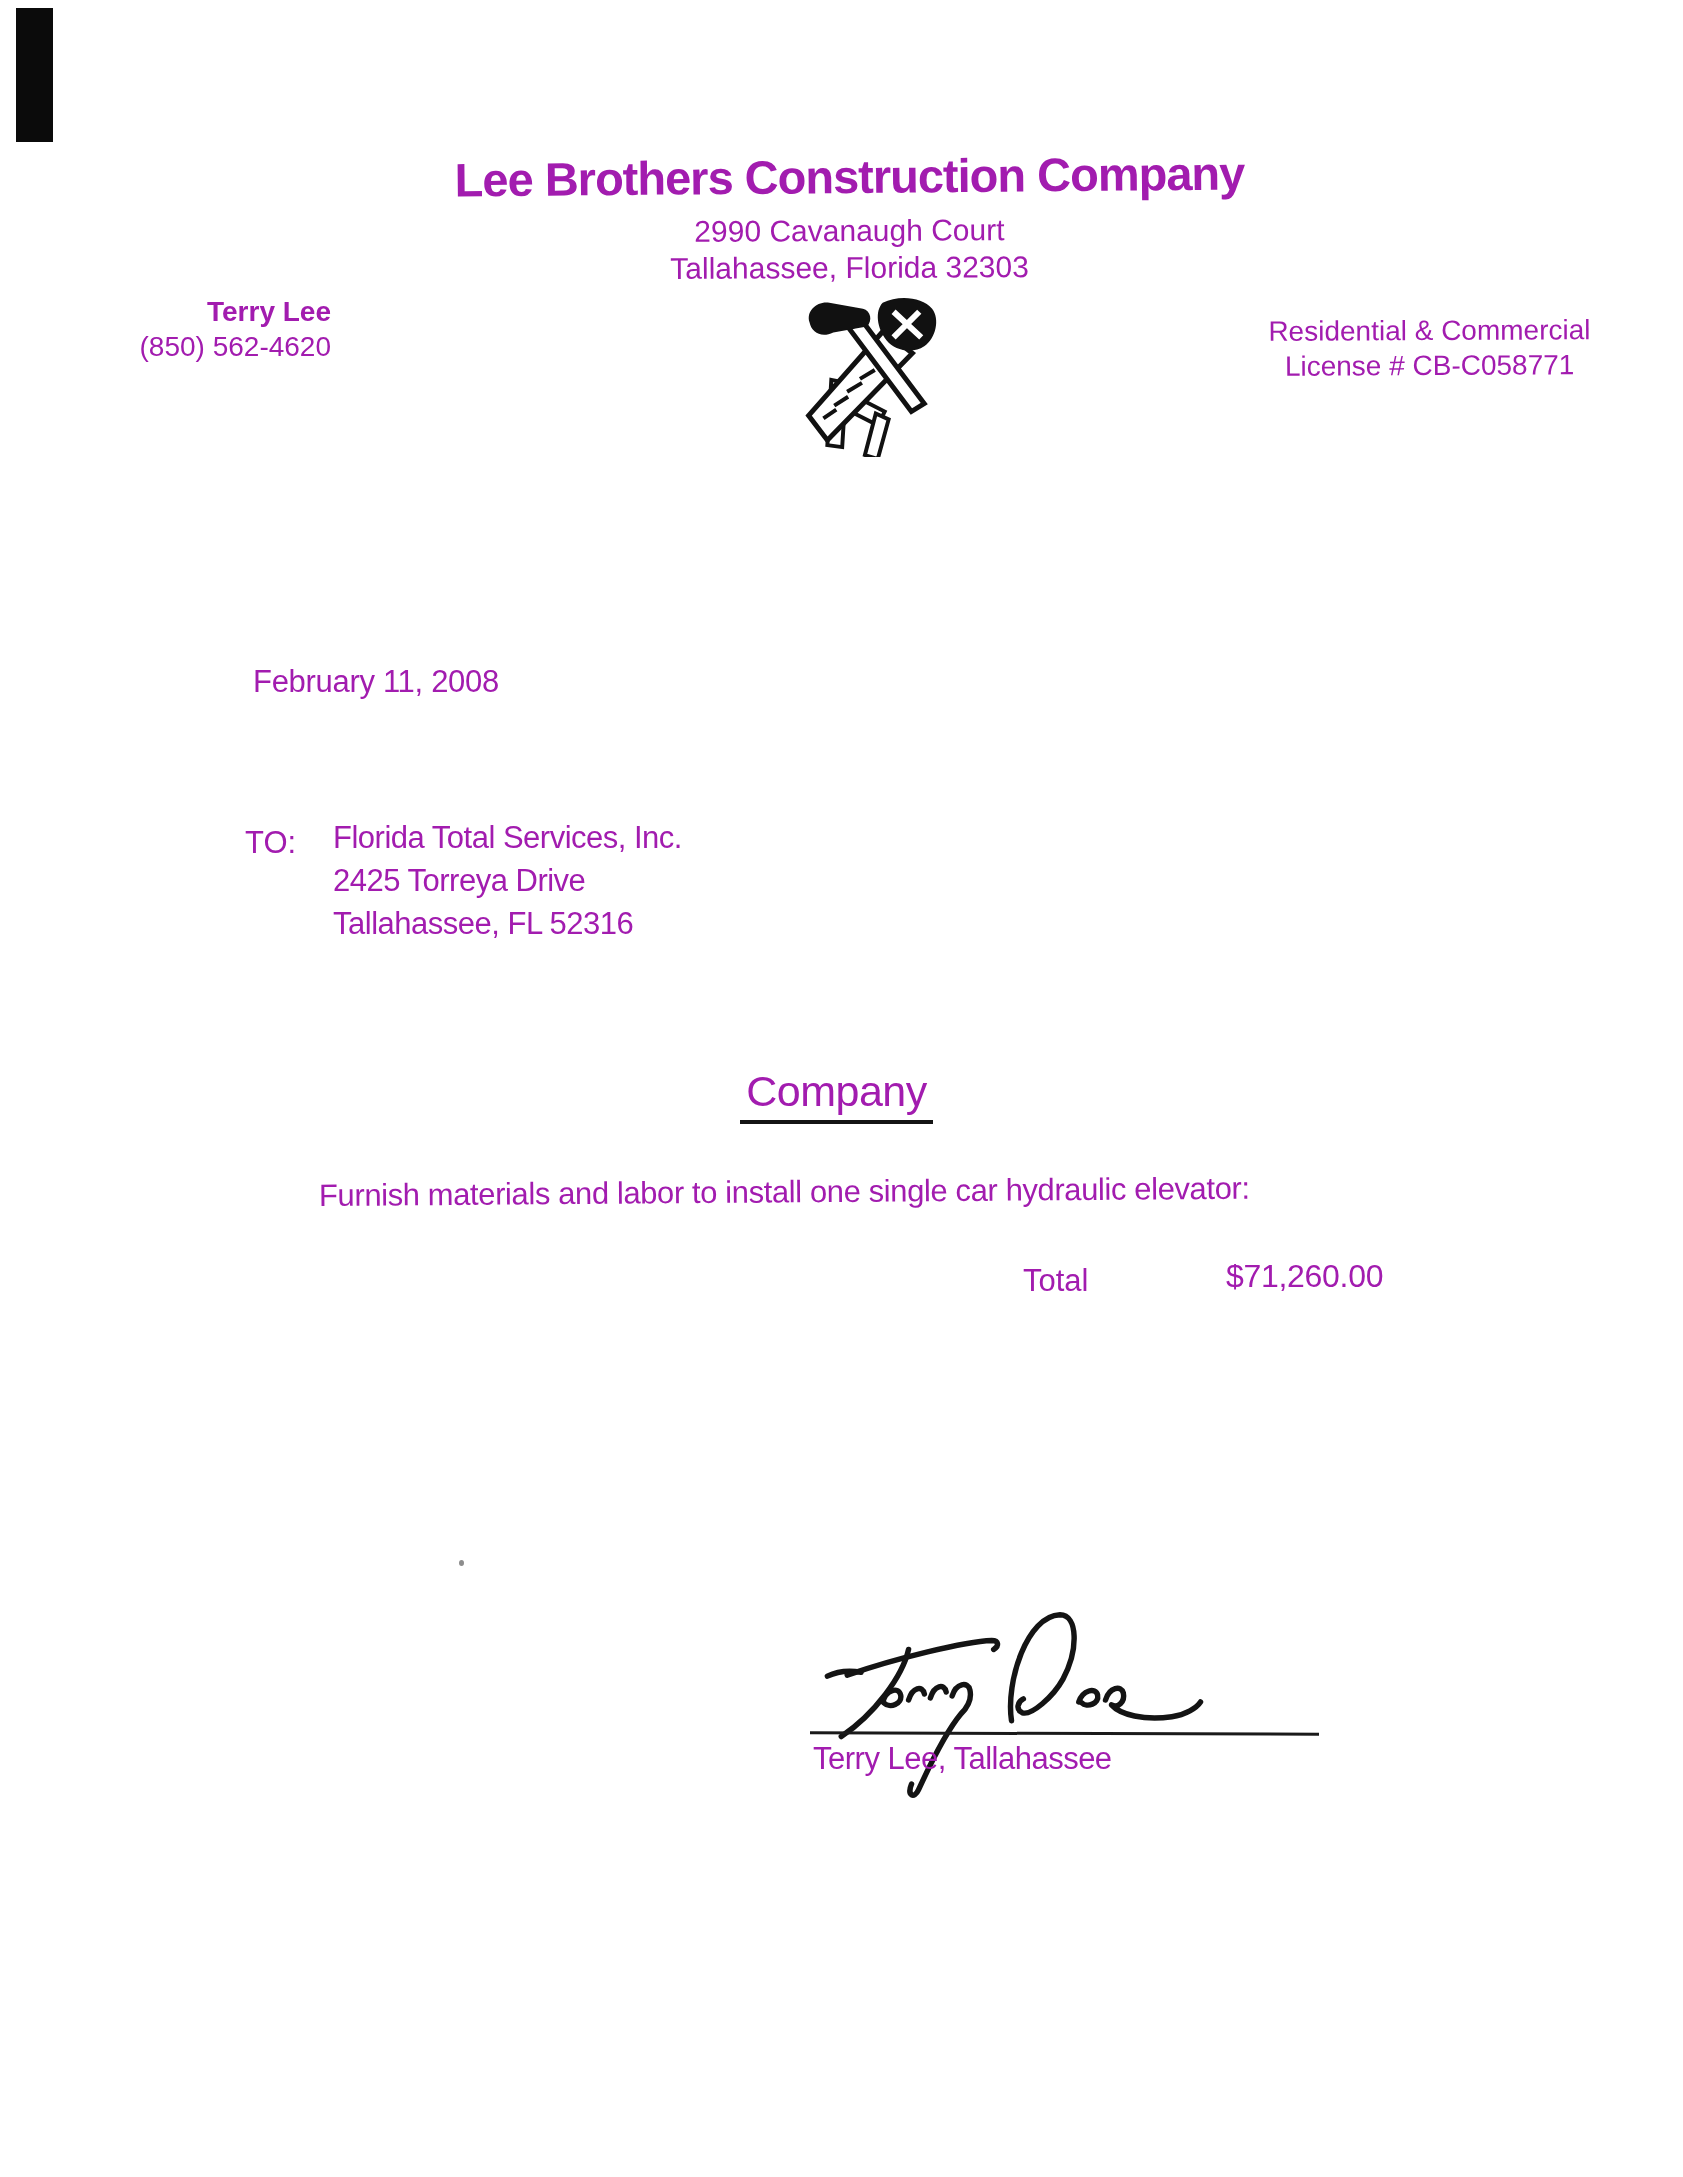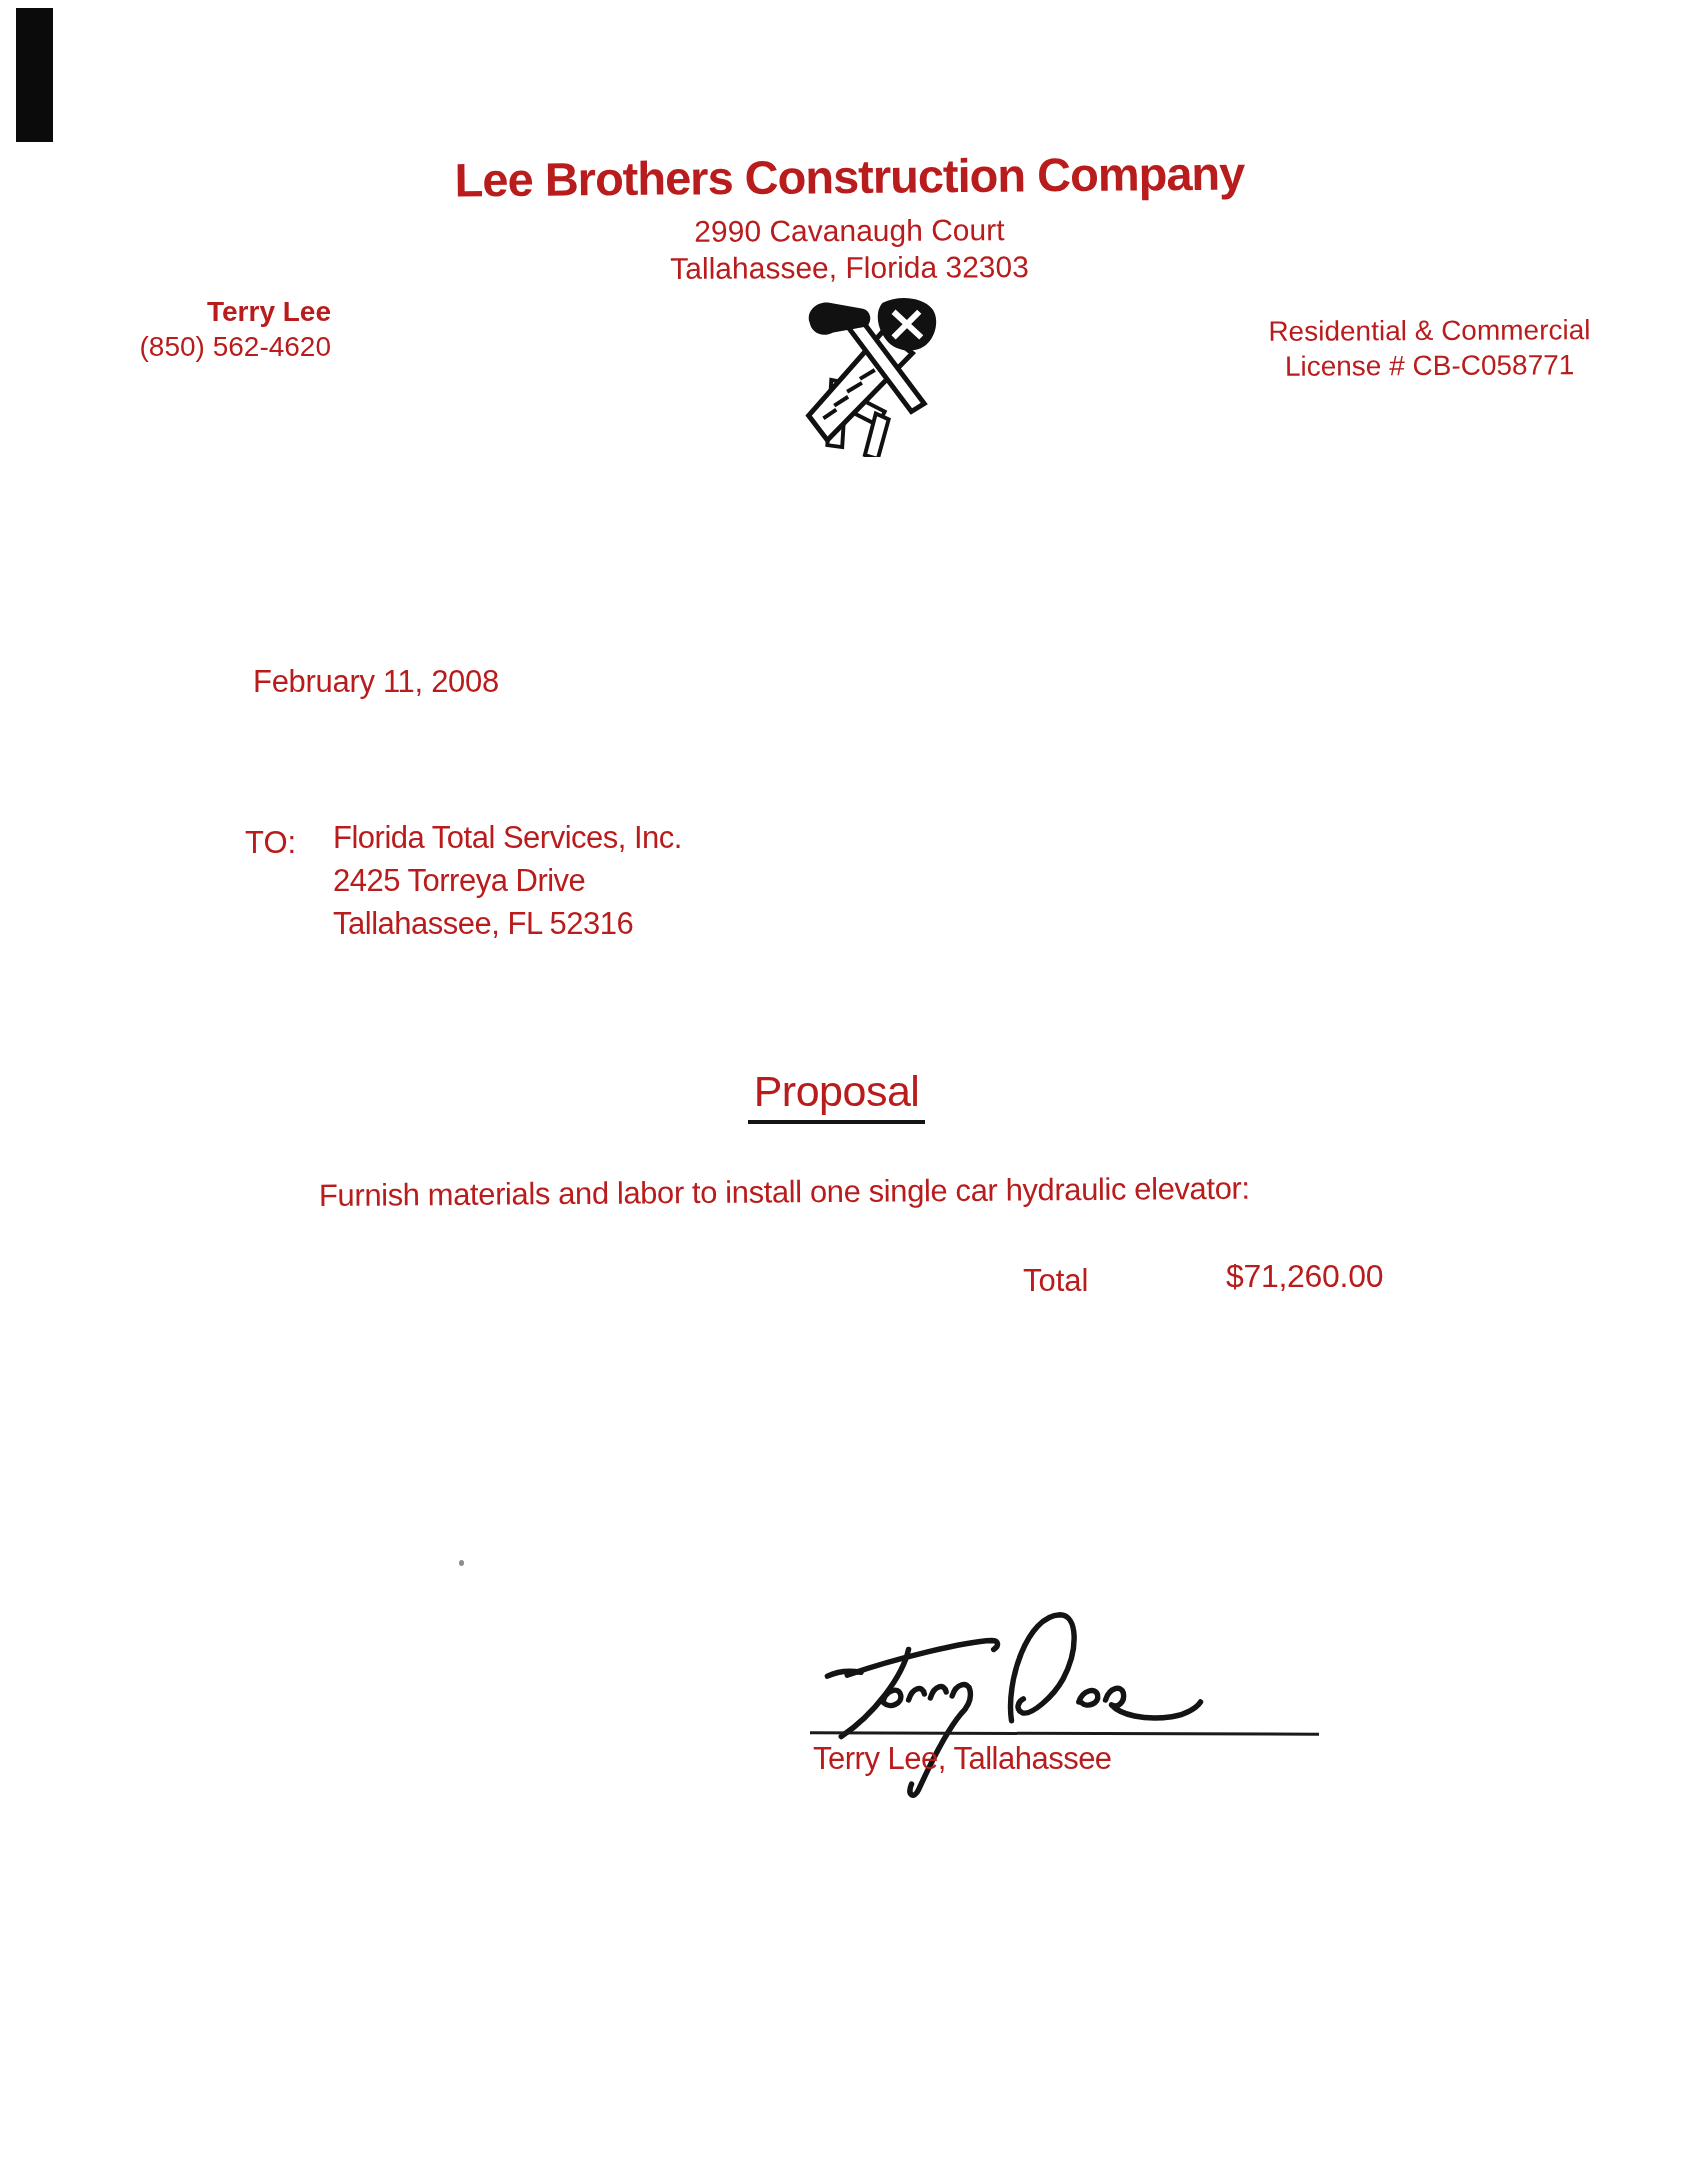--- a/index.html
+++ b/index.html
@@ -2,21 +2,21 @@
 <html><head>
 <meta charset="utf-8">
 <style>
   html,body{margin:0;padding:0;background:#e8e8e8;}
   .page{
     position:relative;
     width:1683px;height:2177px;
     background:#ffffff;
     overflow:hidden;
     font-family:"Liberation Sans","DejaVu Sans",sans-serif;
-    color:#b91c1c;
+    color:#a21caf;
   }
   .abs{position:absolute;}
   .scan-bar{left:16px;top:8px;width:37px;height:134px;background:#0b0b0b;}
   .company{
     left:0;top:149px;width:1699px;
     text-align:center;
     font-size:47px;font-weight:bold;letter-spacing:-1px;
     transform:rotate(-0.5deg);
   }
   .addr{left:0;top:212px;width:1699px;text-align:center;font-size:30px;line-height:37px;transform:rotate(-0.3deg);}
@@ -91,21 +91,21 @@
 
   <div class="abs to-label">TO:</div>
 
   <div class="abs recipient">
     <div>Florida Total Services, Inc.</div>
     <div>2425 Torreya Drive</div>
     <div>Tallahassee, FL 52316</div>
   </div>
 
   <div class="abs proposal-title">
-    <span>Proposal</span>
+    <span>Company</span>
   </div>
 
   <div class="abs body-line">Furnish materials and labor to install one single car hydraulic elevator:</div>
 
   <div class="abs total-label">Total</div>
   <div class="abs total-value">$71,260.00</div>
 
   <div class="abs speck"></div>
 
   <svg class="abs sig-svg" width="574" height="238" viewBox="0 0 580 240" fill="none" stroke="#141414" stroke-width="5.5" stroke-linecap="round" stroke-linejoin="round">

